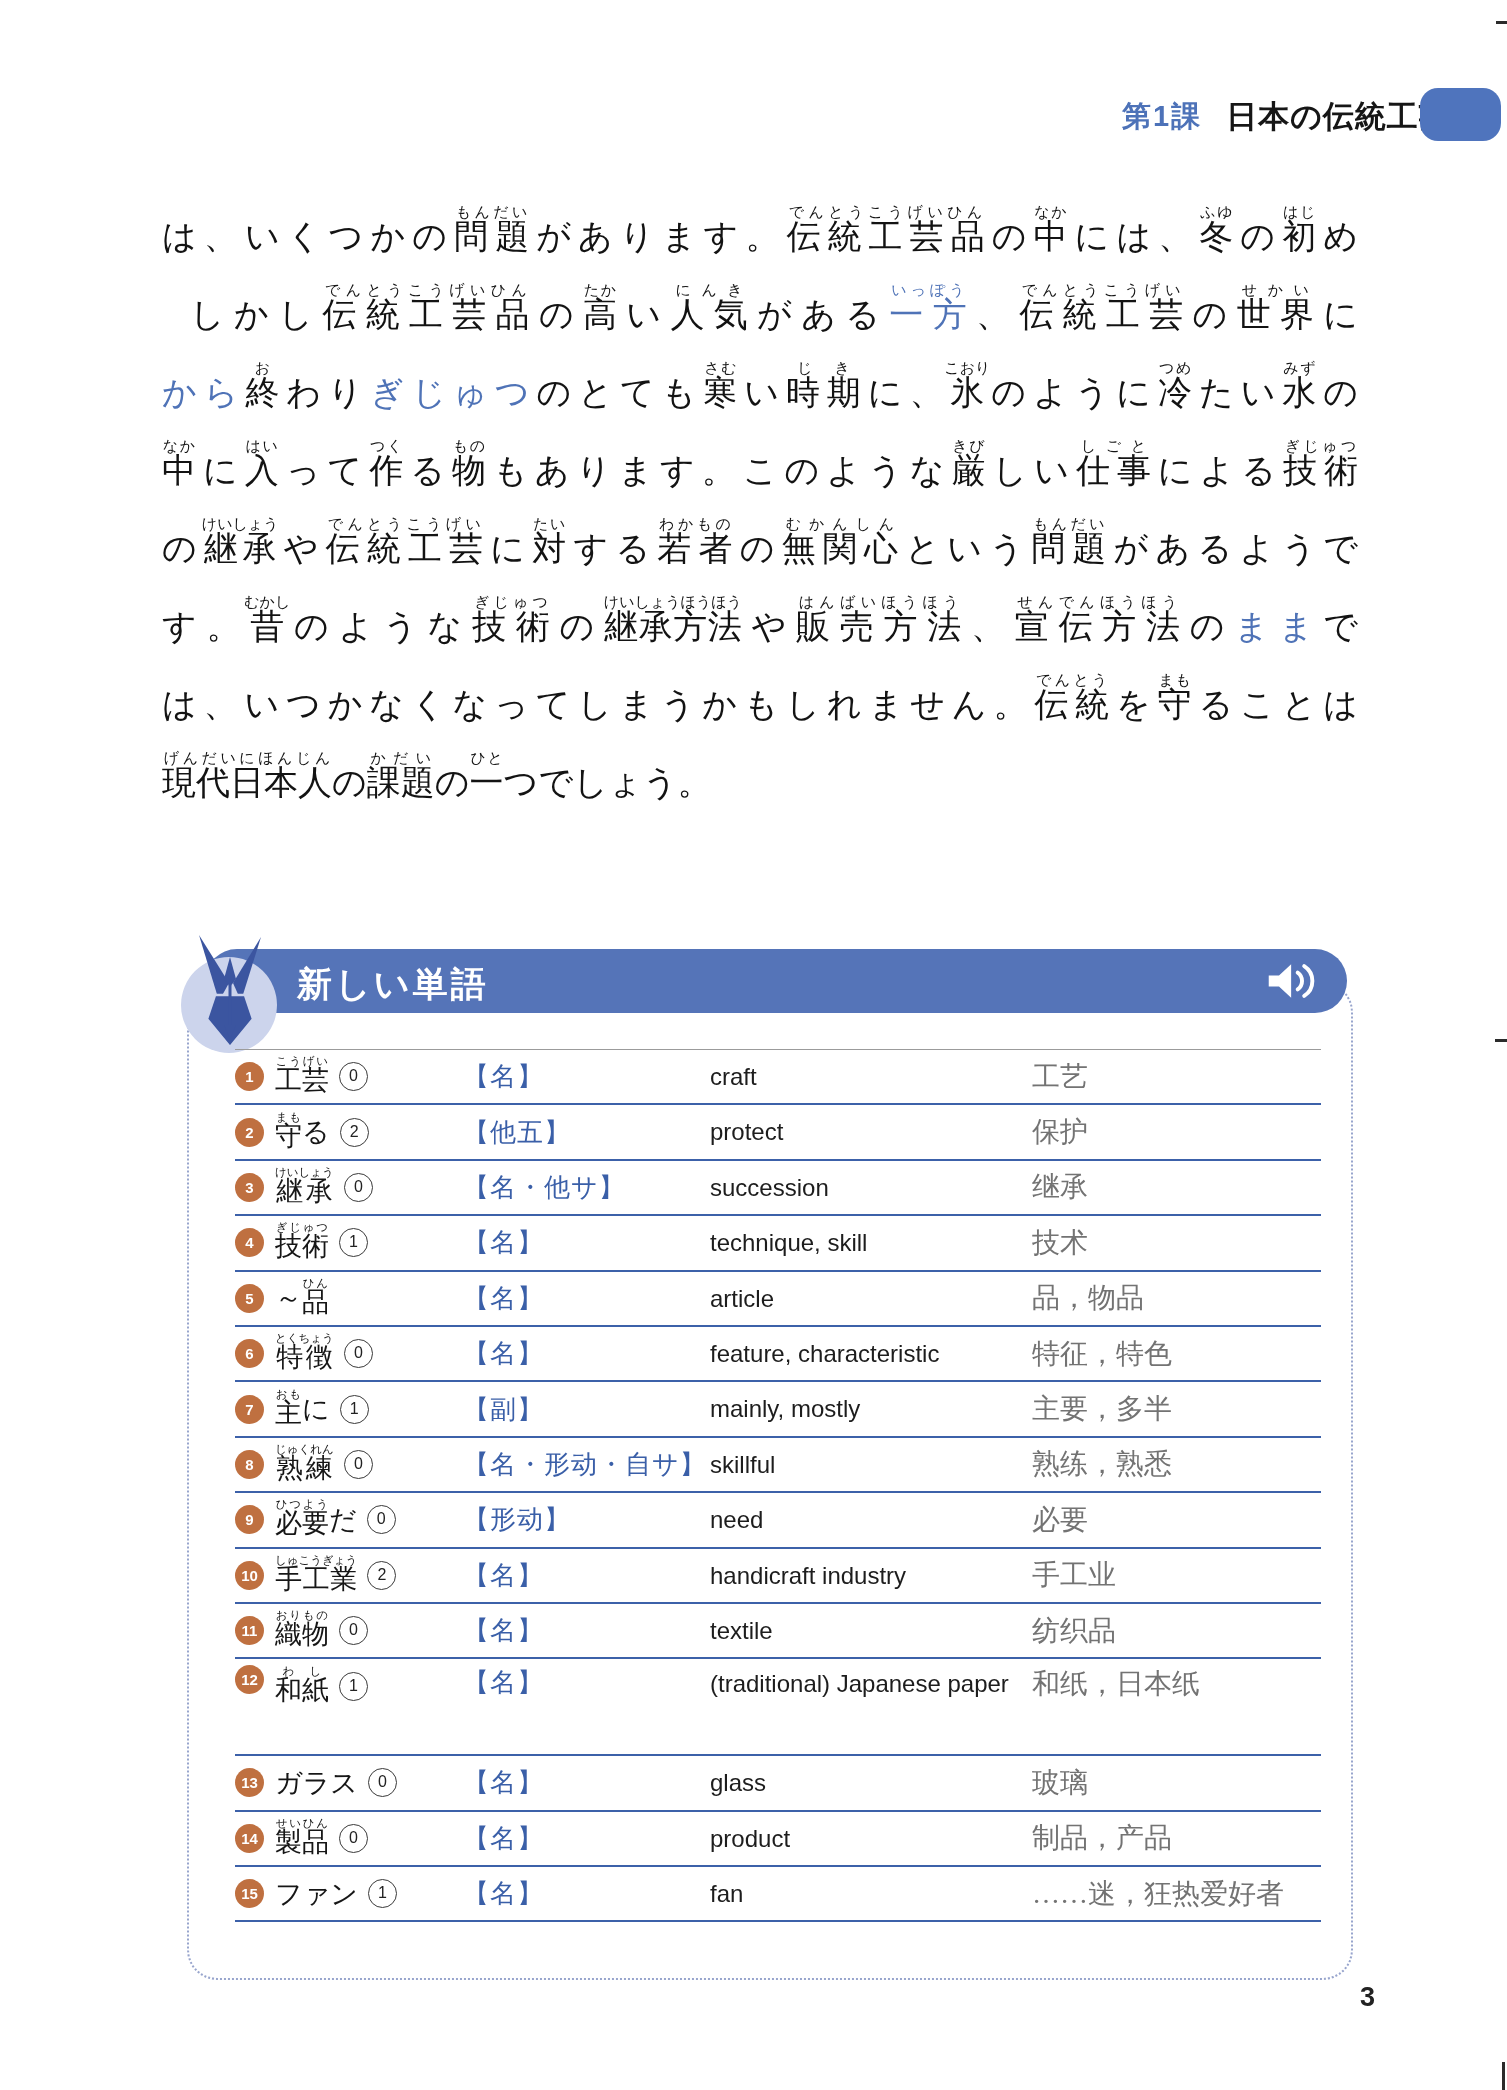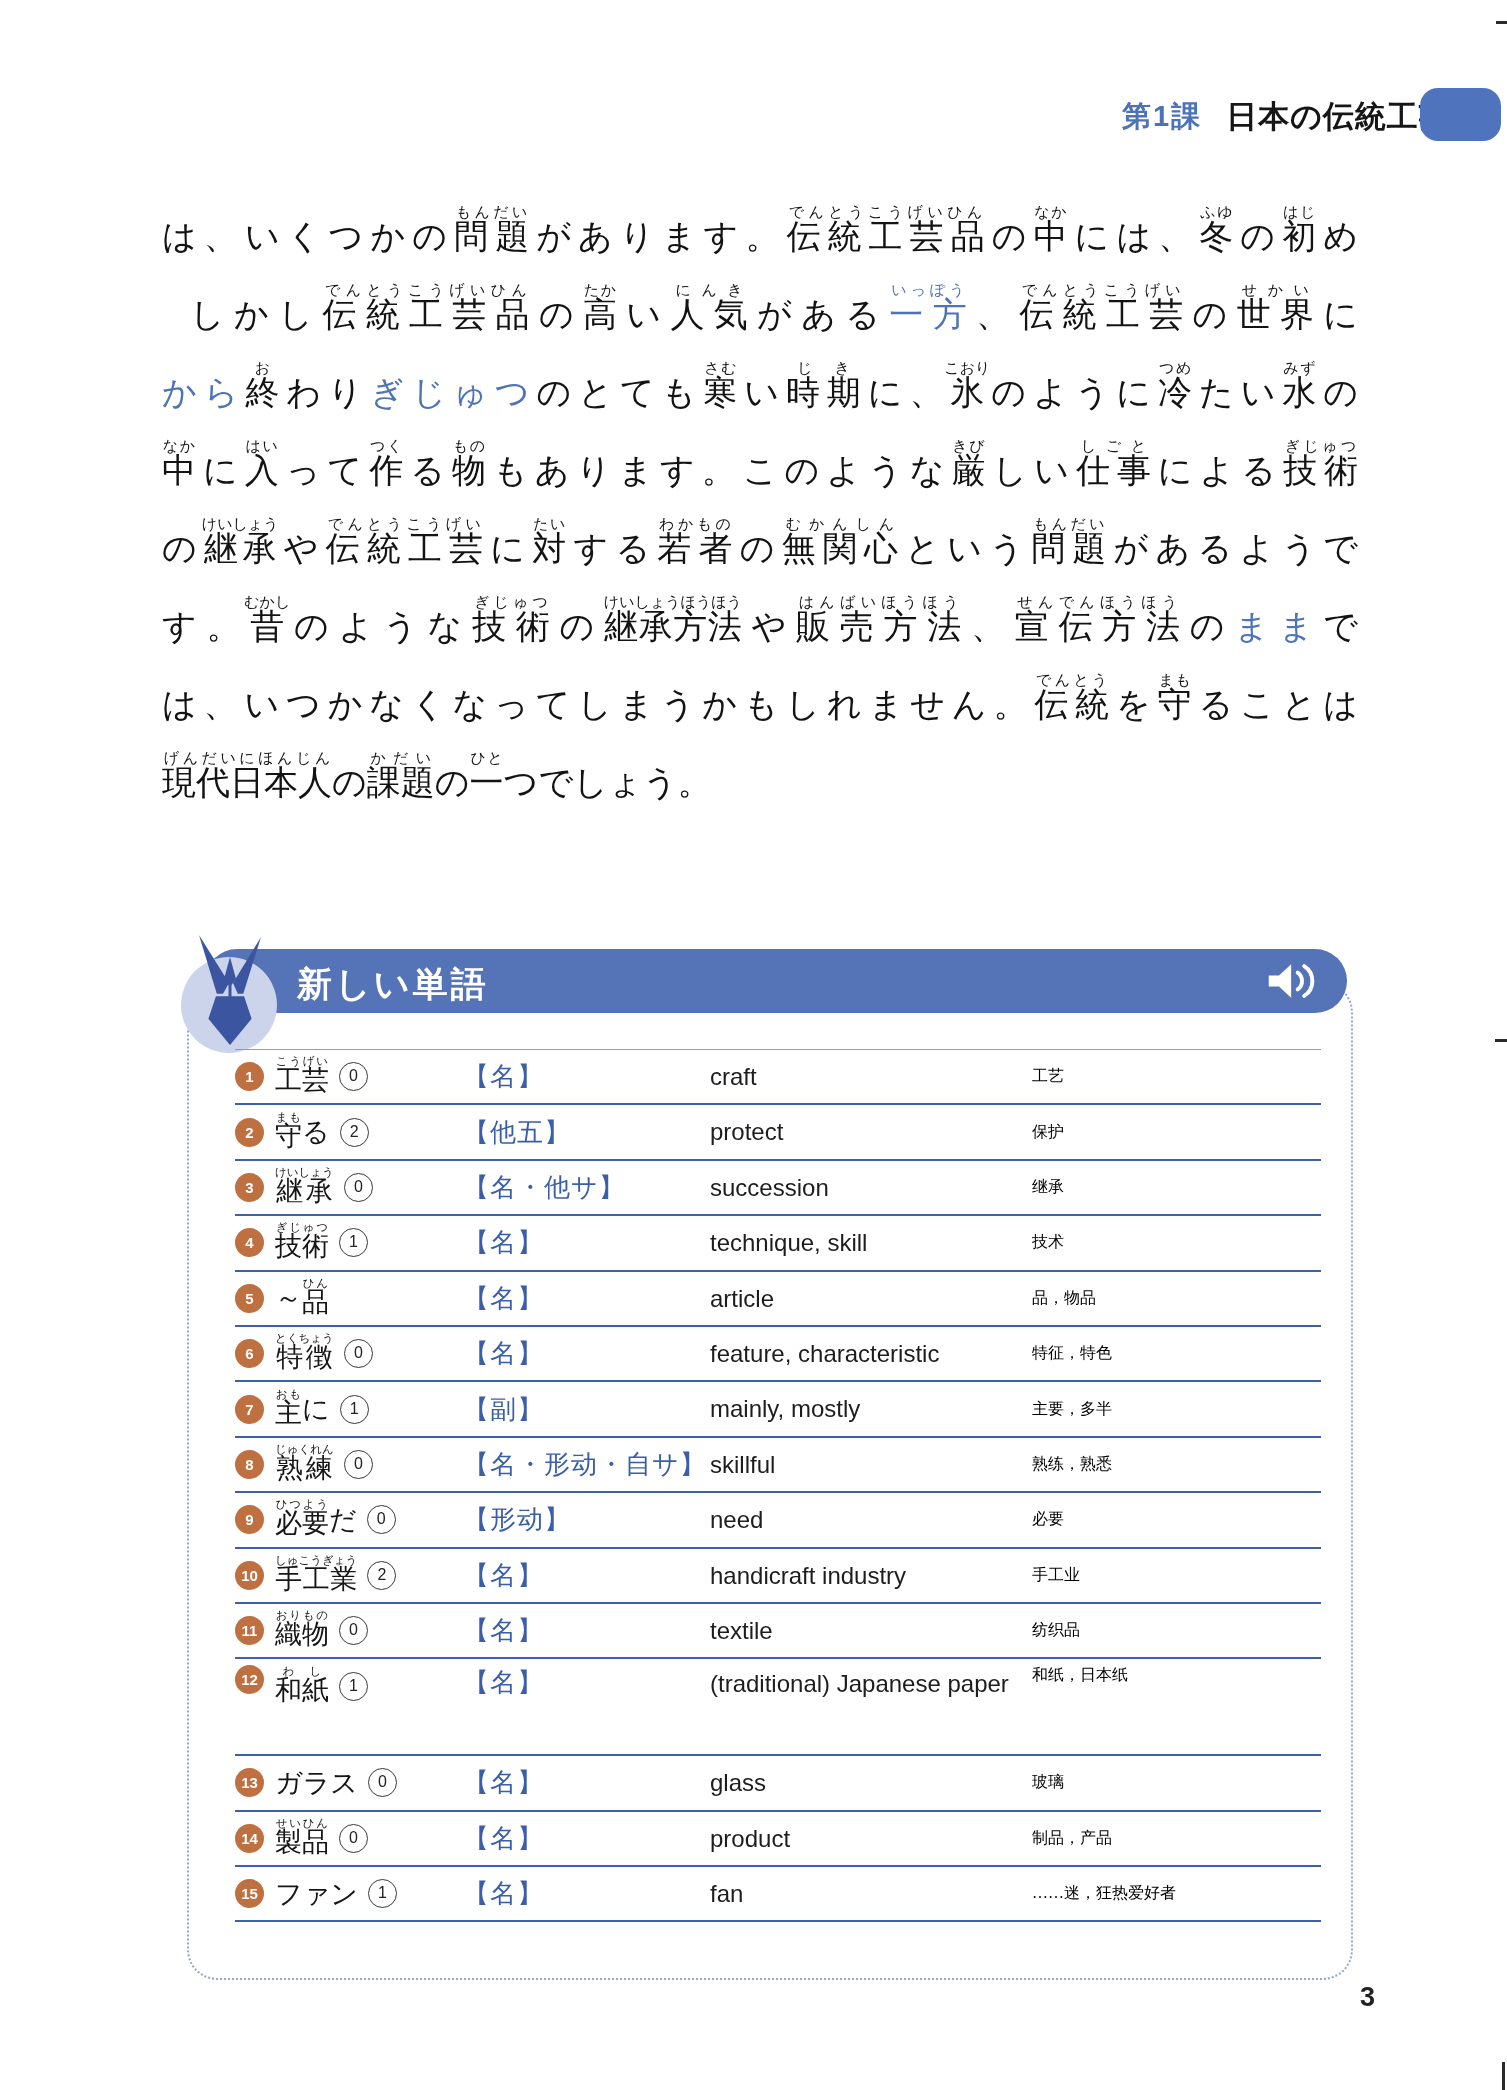--- a/index.html
+++ b/index.html
@@ -47,21 +47,21 @@
          display:flex;align-items:center;justify-content:center;
          font-family:"Liberation Sans","DejaVu Sans",sans-serif;}
   .col-word{width:188px;flex:none;font-size:27px;color:#161616;display:flex;align-items:center;}
   .col-word ruby rt{font-size:11.5px;}
   .accent{display:inline-block;width:27px;height:27px;border:1.5px solid #3a3a3a;border-radius:50%;
           font-size:16px;line-height:26px;text-align:center;margin-left:10px;color:#222;
           font-family:"Liberation Sans","DejaVu Sans",sans-serif;flex:none;}
   .col-pos{width:247px;flex:none;font-size:26px;color:#3a5fa8;letter-spacing:1px;}
   .col-en{width:322px;flex:none;font-size:24px;color:#1d1d1d;line-height:1.55;
           font-family:"Liberation Sans","DejaVu Sans",sans-serif;}
-  .col-zh{flex:1;font-size:16px;color:#000000;}
+  .col-zh{flex:1;font-size:28px;color:#737373;}
 
   
   .page-number{position:absolute;left:1360px;top:1982px;font-size:27px;font-weight:700;color:#222;
                font-family:"Liberation Sans","DejaVu Sans",sans-serif;}
 </style>
 </head>
 <body>
 
 <div class="page">
 

